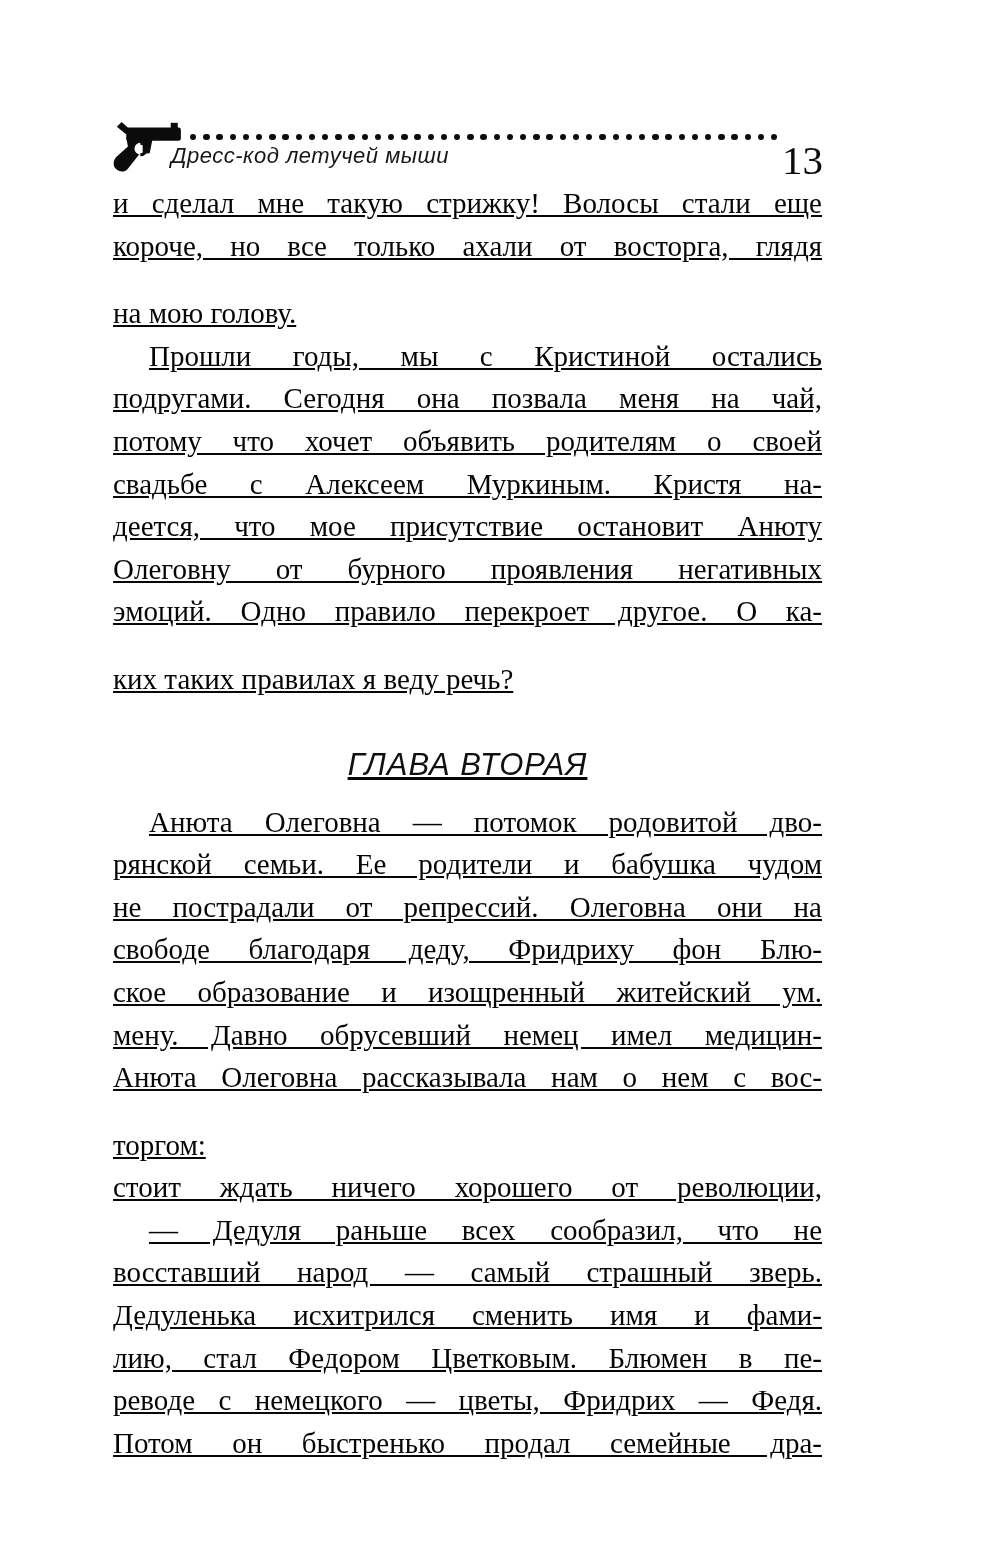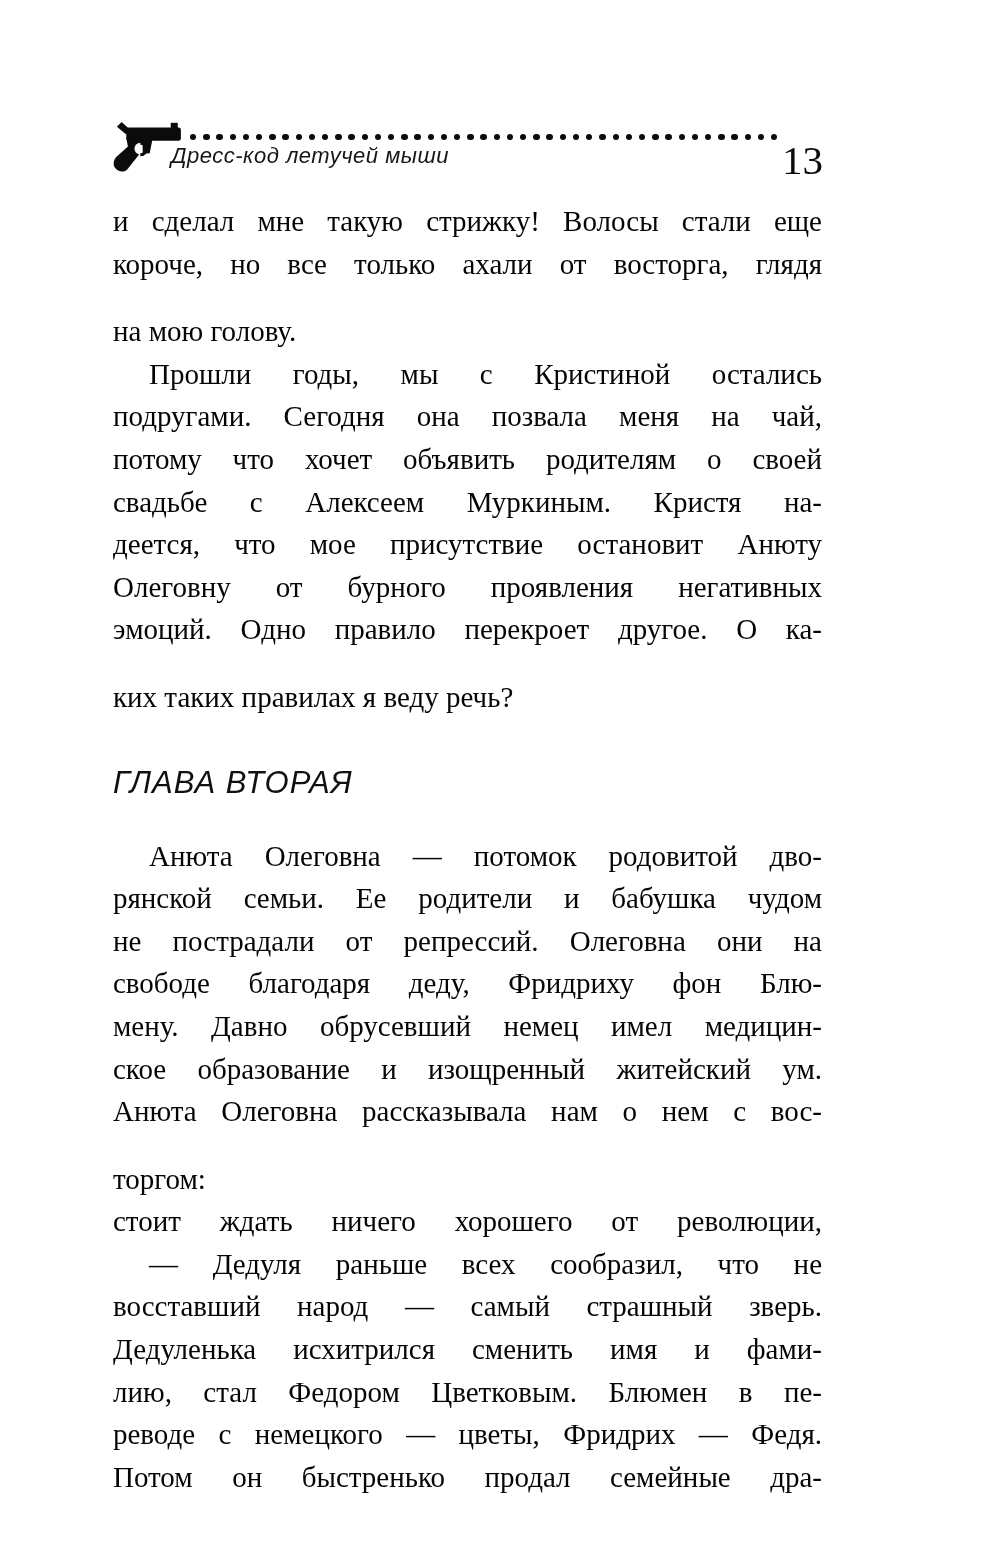--- a/index.html
+++ b/index.html
@@ -39,21 +39,21 @@
     position:absolute; left:171px; top:143px;
     font-family:"Liberation Sans", sans-serif;
     font-style:italic;
     font-size:22px; line-height:1.2; color:#161616;
     letter-spacing:0.5px;
     white-space:nowrap;
   }
 
   
   .content {
-    position:absolute; left:113px; top:200px; width:709px;
+    position:absolute; left:113px; top:182px; width:709px;text-decoration:underline;
   }
   .para { margin:0; }
   .line {
     font-family:"Liberation Serif", serif;
     font-size:29px;
     line-height:42.6px;
     height:42.6px;
     overflow:hidden;
     color:#050505;
     text-align:justify;
@@ -63,22 +63,23 @@
   }
   .line.last {
     text-align:right;
     -moz-text-align-last:left;
     text-align-last:left;
     margin-top:25px;
   }
   .line.indent { text-indent:36px; }
 
   .chapter-heading {
-    margin:42px 0 30px 0;
+    margin:42px 0 14px 0;
     height:44px; line-height:44px;
+    text-align:center;
     font-family:"Liberation Sans", sans-serif;
     font-style:italic;
     font-size:31px;
     letter-spacing:1px;
     color:#101010;
   }
 </style>
 </head>
 <body>
 
@@ -173,22 +174,22 @@
         <div class="line">Олеговну от бурного проявления негативных</div>
         <div class="line">эмоций. Одно правило перекроет другое. О ка-</div>
         <div class="line last">ких таких правилах я веду речь?</div>
       </div>
       <div class="chapter-heading">ГЛАВА ВТОРАЯ</div>
       <div class="para">
         <div class="line indent">Анюта Олеговна — потомок родовитой дво-</div>
         <div class="line">рянской семьи. Ее родители и бабушка чудом</div>
         <div class="line">не пострадали от репрессий. Олеговна они на</div>
         <div class="line">свободе благодаря деду, Фридриху фон Блю-</div>
+        <div class="line">ское образование и изощренный житейский ум.</div>
         <div class="line">мену. Давно обрусевший немец имел медицин-</div>
-        <div class="line">ское образование и изощренный житейский ум.</div>
         <div class="line">Анюта Олеговна рассказывала нам о нем с вос-</div>
         <div class="line last">торгом:</div>
       </div>
       <div class="para">
         <div class="line">стоит ждать ничего хорошего от революции,</div>
         <div class="line indent">— Дедуля раньше всех сообразил, что не</div>
         <div class="line">восставший народ — самый страшный зверь.</div>
         <div class="line">Дедуленька исхитрился сменить имя и фами-</div>
         <div class="line">лию, стал Федором Цветковым. Блюмен в пе-</div>
         <div class="line">реводе с немецкого — цветы, Фридрих — Федя.</div>

